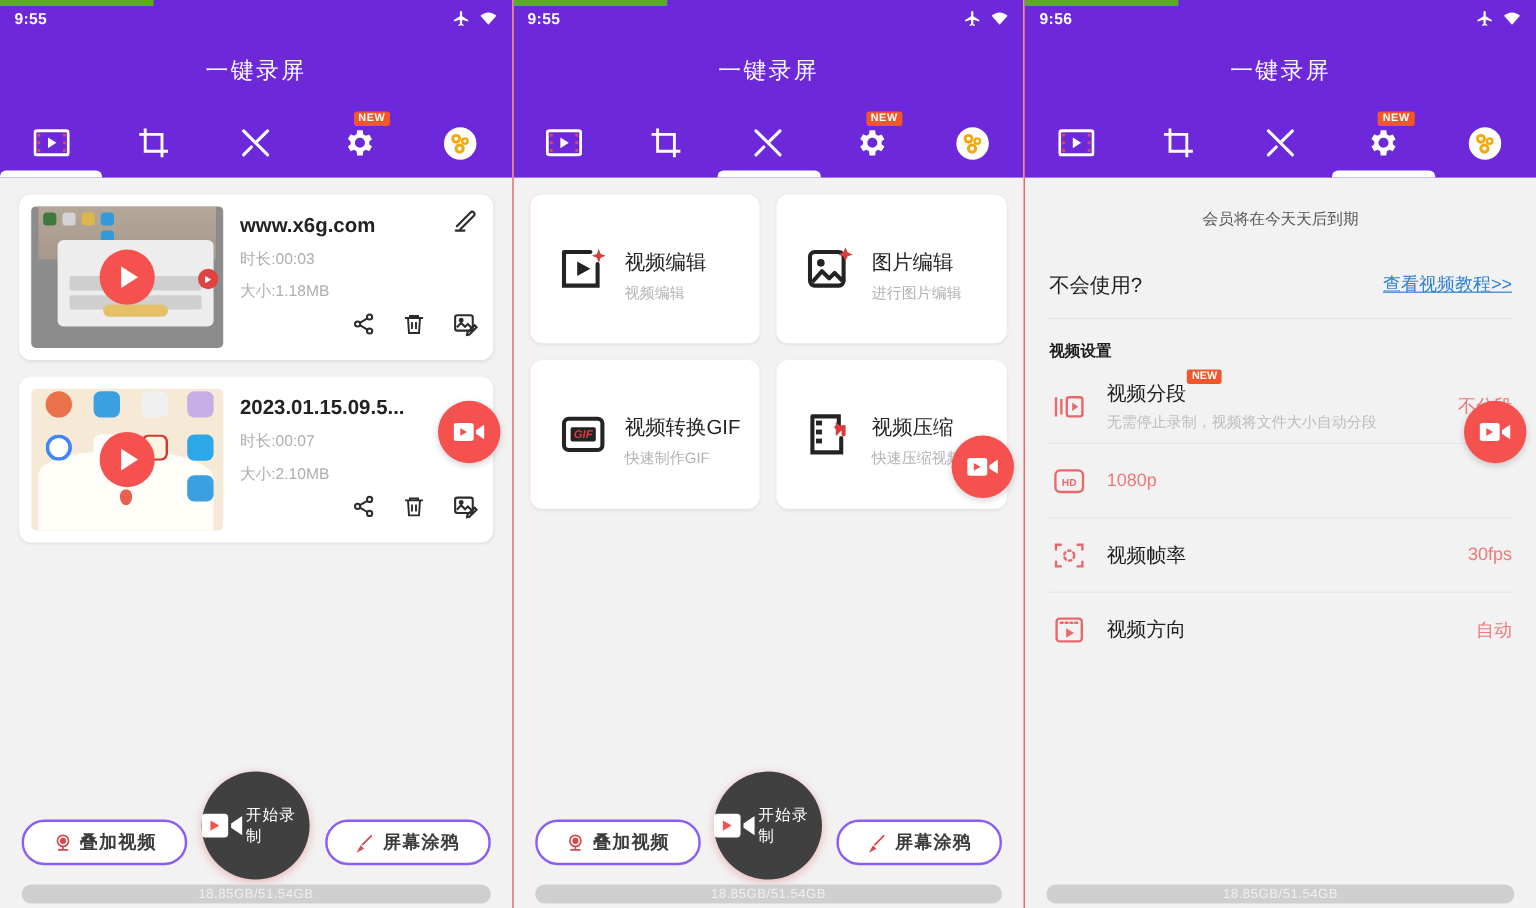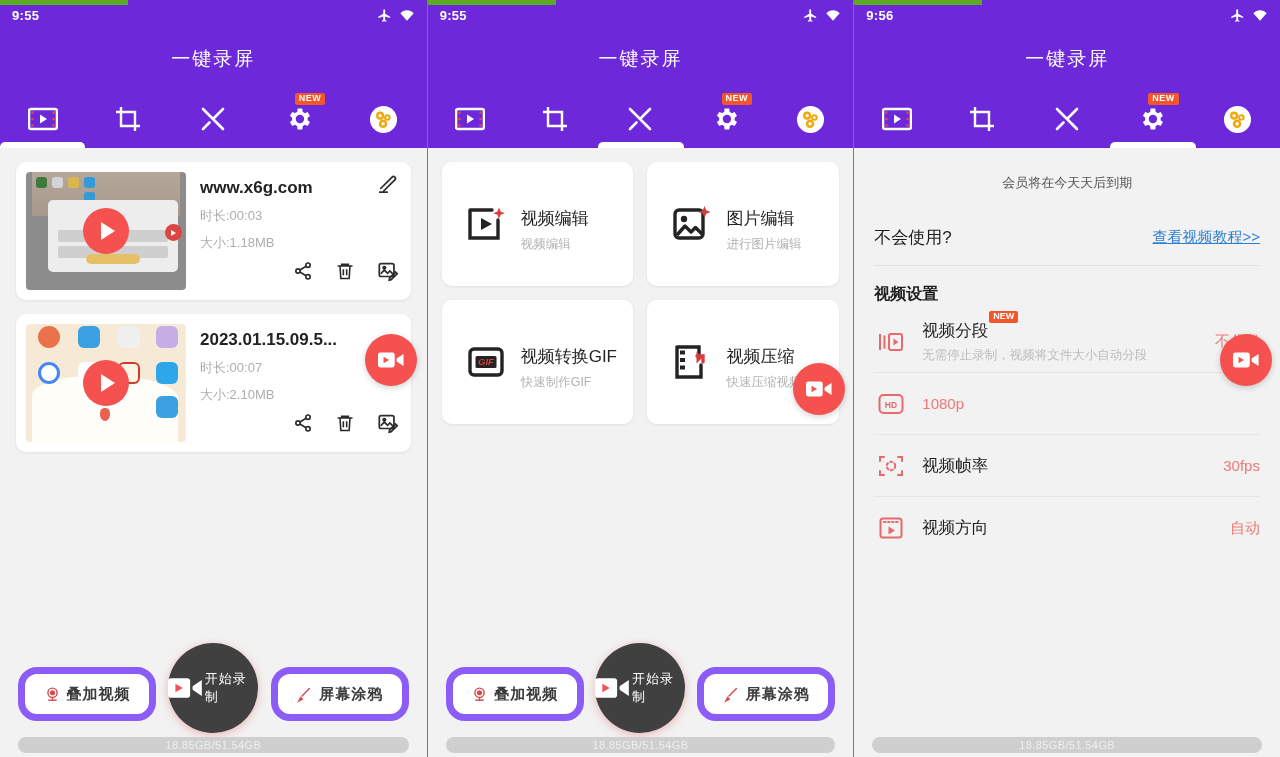--- a/index.html
+++ b/index.html
@@ -131,21 +131,21 @@
     position: absolute; width: 52px; height: 52px; border-radius: 50%;
     background: #f4514f; display: flex; align-items: center;
     justify-content: center; z-index: 30; box-shadow: 0 2px 6px rgba(0,0,0,.18);
   }
 
   
   .bottombar {
     position: absolute; left: 0; right: 0; bottom: 0; height: 118px;
   }
   .pill {
-    position: absolute; bottom: 36px; height: 54px; border: 7px solid #8b5cf6;
+    position: absolute; bottom: 36px; height: 38px; border: 2px solid #8b5cf6;
     background: #fff; border-radius: 19px; display: flex; align-items: center;
     justify-content: center; gap: 6px; color: #3b3b3b;
     font-size: 15px; font-weight: bold; letter-spacing: 1px;
   }
   .pill-left { left: 18px; width: 138px; }
   .pill-right { right: 18px; width: 138px; }
   .recbtn {
     position: absolute; left: 50%; margin-left: -45px; bottom: 24px;
     width: 90px; height: 90px; border-radius: 50%; background: #404040;
     display: flex; flex-direction: row; align-items: center;
@@ -178,21 +178,21 @@
   .settings { padding: 0 20px; }
   .member-note {
     text-align: center; font-size: 13px; color: #555; padding: 26px 0 0;
   }
   .help-row {
     display: flex; align-items: center; justify-content: space-between;
     padding: 34px 0 16px; border-bottom: 1px solid #e3e3e3; text-align: right;
   }
   .help-q { font-size: 17px; color: #1d1d1d; }
   .help-a { font-size: 15px; color: #2f7fd1; }
-  .sec-title { font-size: 16px; font-weight: bold; color: #1d1d1d; padding: 18px 0 6px; }
+  .sec-title { font-size: 13px; font-weight: bold; color: #1d1d1d; padding: 18px 0 6px; }
   .srow {
     display: flex; align-items: center; gap: 14px; min-height: 62px;
     border-bottom: 1px solid #e6e6e6; position: relative;
   }
   .srow:last-child { border-bottom: none; }
   .srow .s-ic { width: 34px; flex: 0 0 34px; display: flex; justify-content: center; }
   .srow .s-mid { flex: 1 1 auto; min-width: 0; padding: 8px 0; }
   .s-label { font-size: 16.5px; color: #1d1d1d; position: relative; display: inline-block; }
   .s-label .newtag {
     position: absolute; right: -30px; top: -9px;

